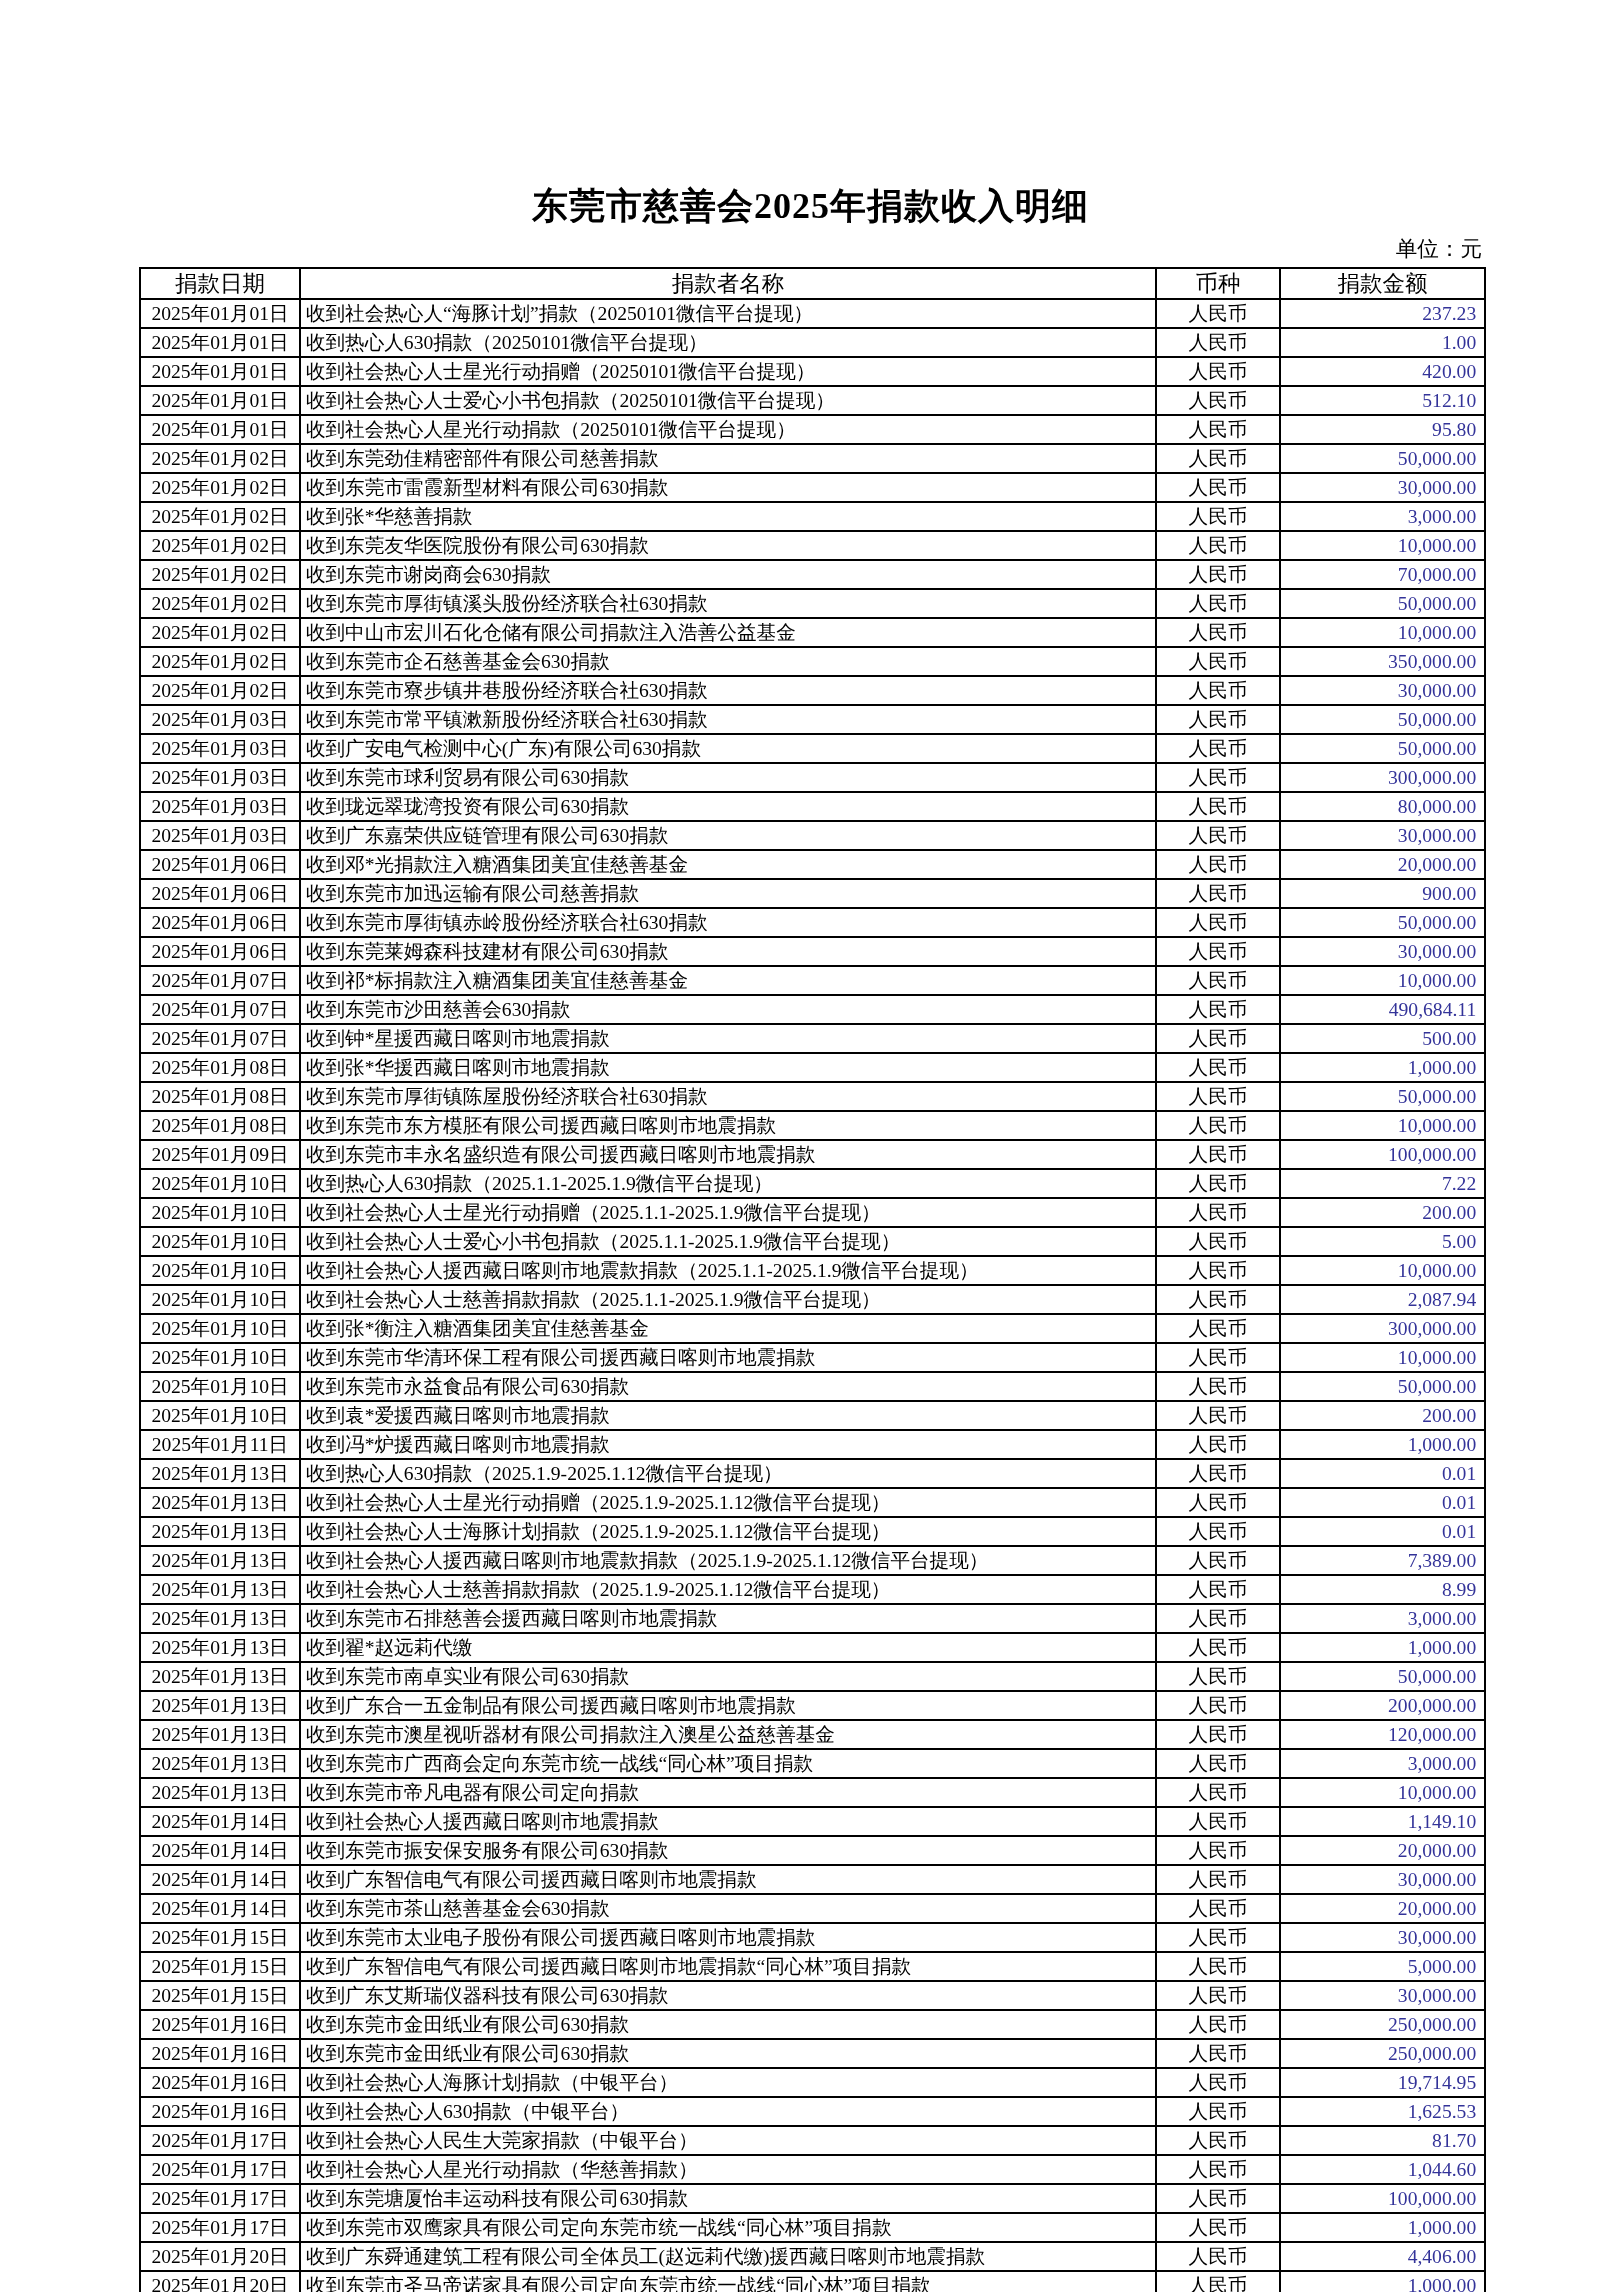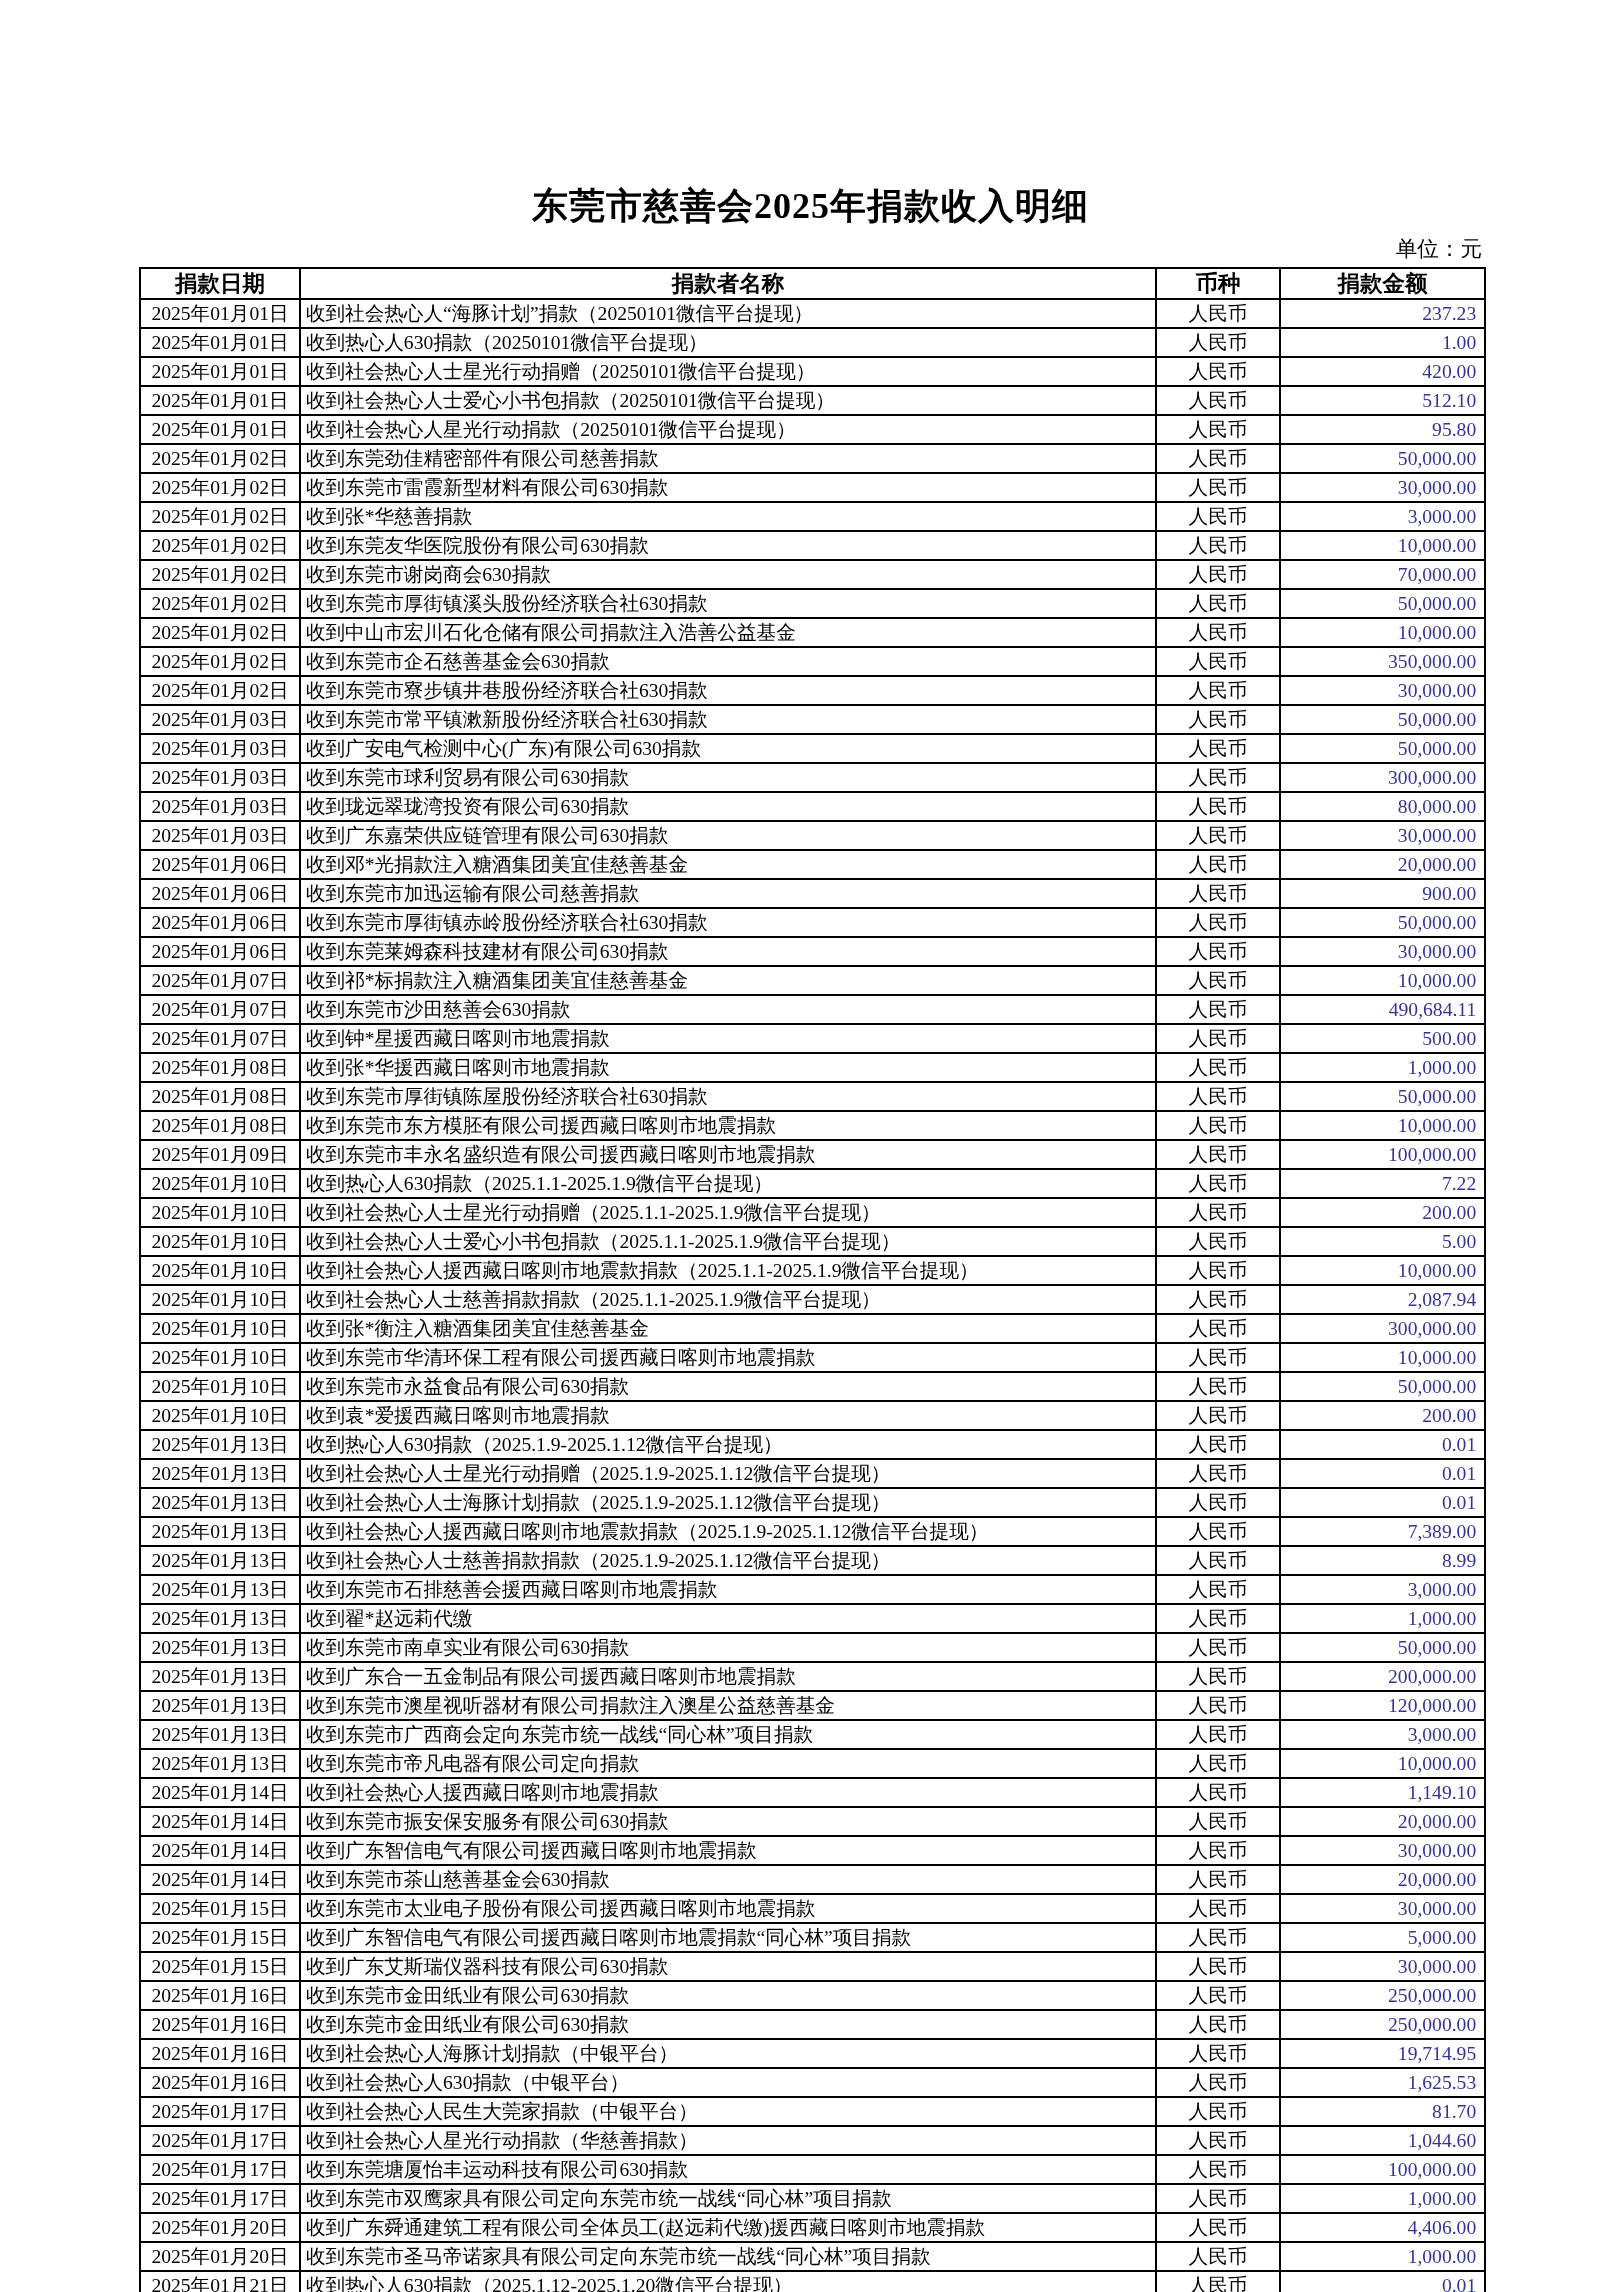--- a/index.html
+++ b/index.html
@@ -49,21 +49,21 @@
   .donation-table th,
   .donation-table td {
     border: 2px solid #000000;
     white-space: nowrap;
     overflow: hidden;
     padding: 0;
   }
   .donation-table th {
     height: 29px;
     font-size: 22.5px;
-    font-weight: bold;
+    font-weight: normal;
     text-align: center;
     line-height: 1;
     margin-top: 10px;
   }
   .donation-table td {
     height: 27px;
     font-size: 19.6px;
     line-height: 1;
   }
   .col-date   { width: 160px; }
@@ -334,20 +334,26 @@
             <td class="col-currency">人民币</td>
             <td class="col-amount">50,000.00</td>
           </tr>
           <tr>
             <td class="col-date">2025年01月10日</td>
             <td class="col-name">收到袁*爱援西藏日喀则市地震捐款</td>
             <td class="col-currency">人民币</td>
             <td class="col-amount">200.00</td>
           </tr>
           <tr>
+            <td class="col-date">2025年01月11日</td>
+            <td class="col-name">收到冯*炉援西藏日喀则市地震捐款</td>
+            <td class="col-currency">人民币</td>
+            <td class="col-amount">1,000.00</td>
+          </tr>
+          <tr>
             <td class="col-date">2025年01月13日</td>
             <td class="col-name">收到热心人630捐款（2025.1.9-2025.1.12微信平台提现）</td>
             <td class="col-currency">人民币</td>
             <td class="col-amount">0.01</td>
           </tr>
           <tr>
             <td class="col-date">2025年01月13日</td>
             <td class="col-name">收到社会热心人士星光行动捐赠（2025.1.9-2025.1.12微信平台提现）</td>
             <td class="col-currency">人民币</td>
             <td class="col-amount">0.01</td>

